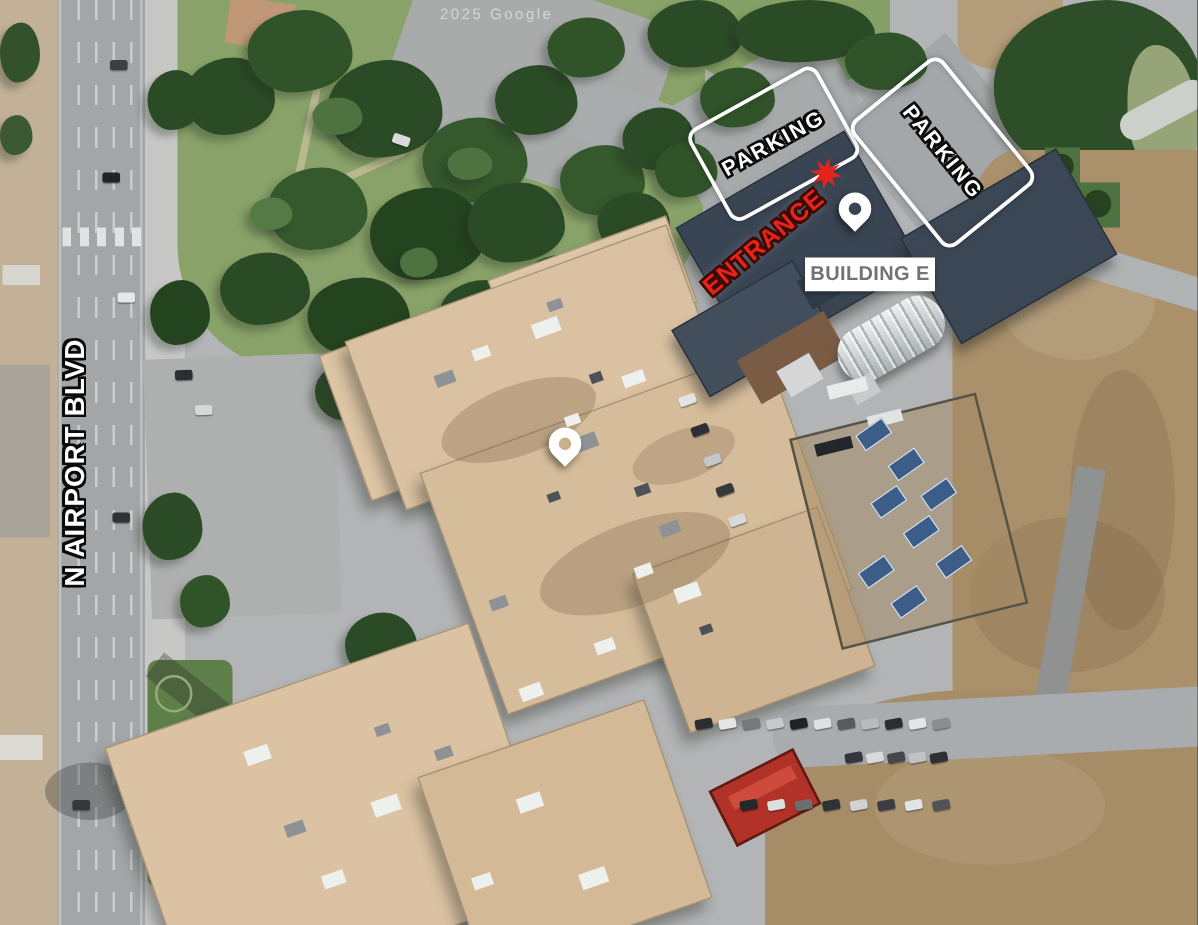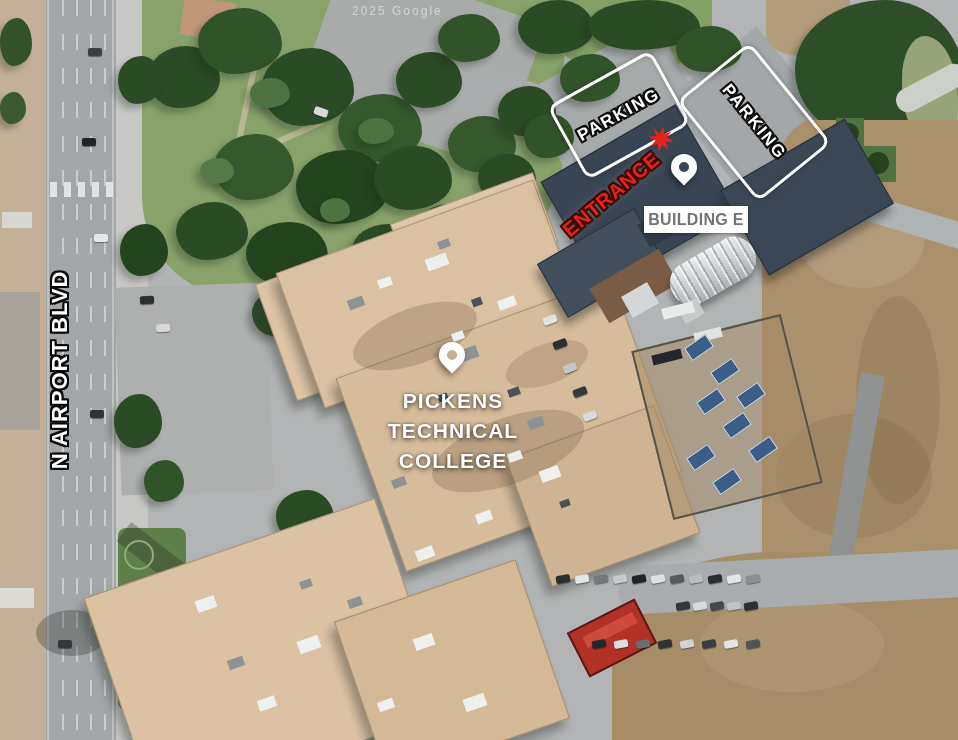--- a/index.html
+++ b/index.html
@@ -252,20 +252,15 @@
       <div class="pin-hole hole-dark"></div>
     </div>
   </div>
   <div class="ann belabel">BUILDING E</div>
 
   <div class="pin pin-c">
     <div class="pin-head">
       <div class="pin-hole hole-tan"></div>
     </div>
   </div>
-  <div class="ann college-label">
-    <div>PICKENS</div>
-    <div>TECHNICAL</div>
-    <div>COLLEGE</div>
-  </div>
 
   <div class="ann watermark">2025 Google</div>
 </div>
 
 </body></html>

